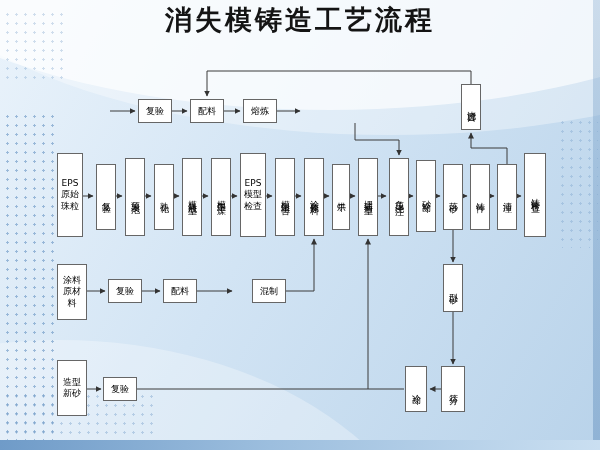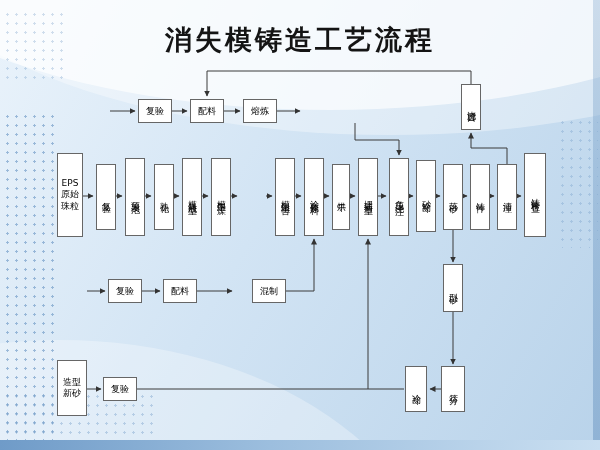--- a/index.html
+++ b/index.html
@@ -15,21 +15,21 @@
   .dots{position:absolute;background-image:radial-gradient(circle,rgba(92,140,190,.55) 1px,transparent 1.4px);
         background-size:9px 9px;}
   .d1{left:3px;top:112px;width:52px;height:332px;}
   .d2{left:3px;top:10px;width:60px;height:70px;opacity:.5;}
   .d3{right:2px;top:118px;width:40px;height:130px;opacity:.5;}
   .d4{left:3px;top:392px;width:150px;height:52px;opacity:.6;}
   .bottom-bar{position:absolute;left:0;bottom:0;width:600px;height:10px;
         background:linear-gradient(90deg,#6f9bc8,#9cbede 45%,#cadff1);}
   .right-bar{position:absolute;right:0;top:0;width:7px;height:450px;
         background:linear-gradient(180deg,rgba(130,168,205,.35),rgba(110,152,195,.55));}
-  .title{position:absolute;left:0;top:22px;width:600px;text-align:center;
+  .title{position:absolute;left:0;top:2px;width:600px;text-align:center;
         font-size:27px;font-weight:bold;color:#141414;letter-spacing:3px;}
   
   .box{position:absolute;background:#fff;border:1px solid #666;box-sizing:border-box;
        display:flex;align-items:center;justify-content:center;
        font-size:9px;line-height:1.2;color:#000;text-align:center;}
   .v{writing-mode:vertical-rl;text-orientation:upright;letter-spacing:2px;}
   .hw{padding:1px;line-height:1.25;}
   .small{font-size:8px;}
   .connectors{position:absolute;left:0;top:0;pointer-events:none;}
 </style>
@@ -104,31 +104,33 @@
   <div class="box" style="left:190px;top:99px;width:34px;height:24px">配料</div>
   <div class="box" style="left:243px;top:99px;width:34px;height:24px">熔炼</div>
   <div class="box v" style="left:461px;top:84px;width:20px;height:46px">浇冒口</div>
 
   <div class="box hw" style="left:57px;top:153px;width:26px;height:84px">EPS原始珠粒</div>
   <div class="box v" style="left:96px;top:164px;width:20px;height:66px">复验</div>
   <div class="box v" style="left:125px;top:158px;width:20px;height:78px">预发泡</div>
   <div class="box v" style="left:154px;top:164px;width:20px;height:66px">熟化</div>
   <div class="box v" style="left:182px;top:158px;width:20px;height:78px">模具成型</div>
   <div class="box v" style="left:211px;top:158px;width:20px;height:78px">模型干燥</div>
+  <div class="box hw" style="left:240px;top:153px;width:26px;height:84px">EPS模型检查</div>
   <div class="box v" style="left:275px;top:158px;width:20px;height:78px">模型组合</div>
   <div class="box v" style="left:304px;top:158px;width:20px;height:78px">涂敷涂料</div>
   <div class="box v" style="left:332px;top:164px;width:18px;height:66px">烘干</div>
   <div class="box v" style="left:358px;top:158px;width:20px;height:78px">埋箱造型</div>
   <div class="box v" style="left:389px;top:158px;width:20px;height:78px">负压浇注</div>
   <div class="box v" style="left:416px;top:160px;width:20px;height:72px">砂冷却</div>
   <div class="box v" style="left:443px;top:164px;width:20px;height:66px">落砂</div>
   <div class="box v" style="left:470px;top:164px;width:20px;height:66px">铸件</div>
   <div class="box v" style="left:497px;top:164px;width:20px;height:66px">清理</div>
   <div class="box v" style="left:524px;top:153px;width:22px;height:84px">铸件检查</div>
 
+  <div class="box hw" style="left:57px;top:264px;width:30px;height:56px">涂料原材料</div>
   <div class="box" style="left:108px;top:279px;width:34px;height:24px">复验</div>
   <div class="box" style="left:163px;top:279px;width:34px;height:24px">配料</div>
   <div class="box" style="left:252px;top:279px;width:34px;height:24px">混制</div>
 
   <div class="box hw" style="left:57px;top:360px;width:30px;height:56px">造型新砂</div>
   <div class="box" style="left:103px;top:377px;width:34px;height:24px">复验</div>
 
   <div class="box v" style="left:443px;top:264px;width:20px;height:48px">型砂</div>
   <div class="box v" style="left:405px;top:366px;width:22px;height:46px">冷却</div>
   <div class="box v" style="left:441px;top:366px;width:24px;height:46px">筛分</div>

